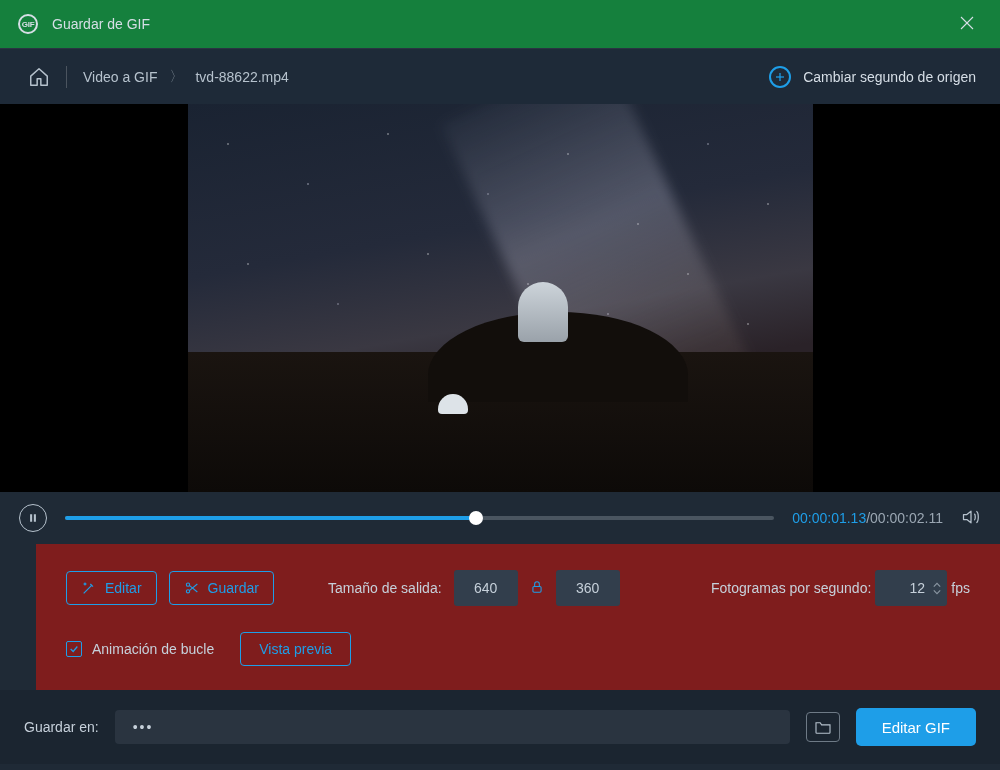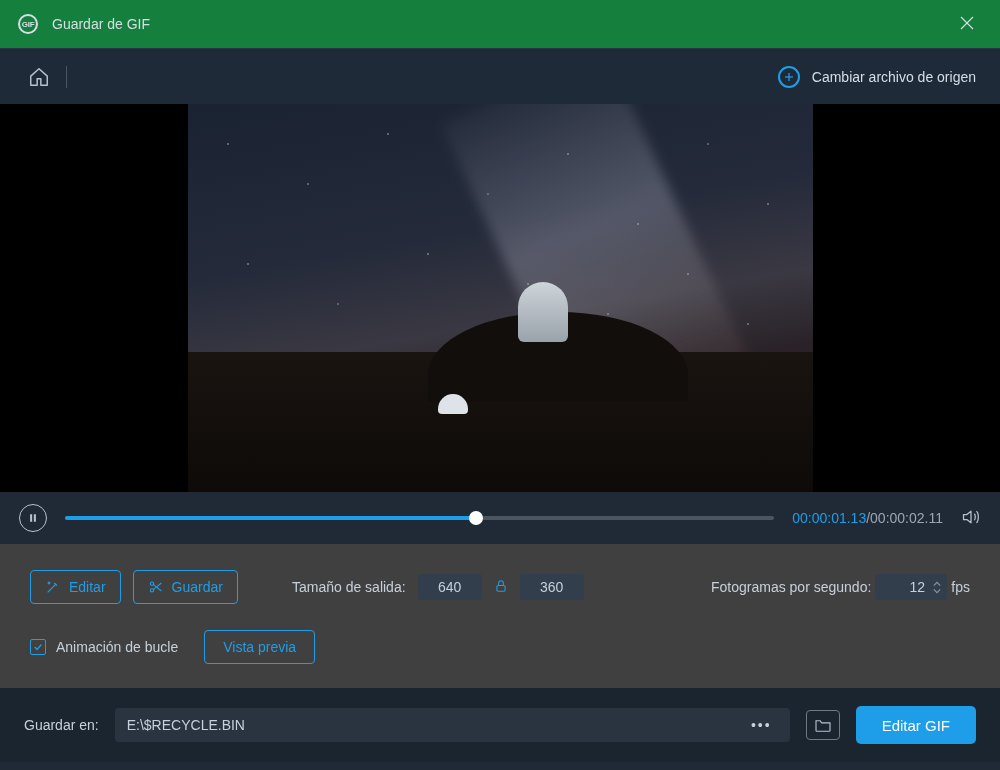--- a/index.html
+++ b/index.html
@@ -115,33 +115,33 @@
   .track{ flex:1; height:4px; background:#4a5560; border-radius:2px; position:relative; cursor:pointer;}
   .track .progress{ position:absolute;left:0;top:0;bottom:0; width:58%; background:#1e9ee8;border-radius:2px;}
   .track .thumb{ position:absolute; left:58%; top:50%; width:14px;height:14px;background:#fff;border-radius:50%;transform:translate(-50%,-50%);}
   .time{ font-variant-numeric: tabular-nums; }
   .time .cur{ color:#1e9ee8;}
   .time .dur{ color:#9aa6b2;}
   .vol{ cursor:pointer; color:#b6c2cd;}
   .vol svg{width:20px;height:20px;}
 
   
-  .settings{ background:#404040; padding:26px 30px 24px; }
+  .settings{ background:#7f1d1d; padding:26px 30px 24px;margin-left:36px; }
   .row{ display:flex; align-items:center; }
   .row1{ gap:12px; }
   .tool-btn{
     height:34px; border:1px solid #1e9ee8; border-radius:4px;
     background:transparent; color:#1e9ee8; display:flex;align-items:center;gap:8px;
     padding:0 14px; cursor:pointer; font-size:14px;
   }
   .tool-btn svg{width:16px;height:16px;}
   .size-group{ display:flex;align-items:center;gap:12px; margin-left:42px;}
   .label{ color:#c6d0da;}
   .num-box{
-    width:64px;height:26px;background:#323e4c;border:none;border-radius:3px;
+    width:64px;height:36px;background:#323e4c;border:none;border-radius:3px;
     text-align:center;color:#c6d0da;display:flex;align-items:center;justify-content:center;
   }
   .lock{ color:#1e9ee8;}
   .lock svg{width:14px;height:16px;}
   .fps-group{ margin-left:auto; display:flex;align-items:center;gap:4px;}
   .spinner{ position:relative;border-radius:8px;}
   .spinner .arrows{
     position:absolute;right:6px;top:0;bottom:0;display:flex;flex-direction:column;justify-content:center;gap:1px;
     color:#8a96a2;
   }
@@ -196,28 +196,33 @@
   </div>
 </div>
 
 <div class="breadcrumb-bar">
   <div class="home-ico">
     <svg viewBox="0 0 24 24">
         <path d="M3 11 L12 3 L21 11 V21 H14 V14 H10 V21 H3 Z" fill="none" stroke="currentColor" stroke-width="1.6" stroke-linejoin="round"></path>
       </svg>
   </div>
   <div class="breadcrumb-sep-bar"></div>
+  <div class="breadcrumb">
+    <span>Video a GIF</span>
+    <span class="chev">〉</span>
+    <span>tvd-88622.mp4</span>
+  </div>
   <div class="change-src">
     <div class="plus">
       <svg viewBox="0 0 24 24">
           <line x1="12" y1="4" x2="12" y2="20" stroke="currentColor" stroke-width="2.5"></line>
           <line x1="4" y1="12" x2="20" y2="12" stroke="currentColor" stroke-width="2.5"></line>
         </svg>
     </div>
-    <span>Cambiar archivo de origen</span>
+    <span>Cambiar segundo de origen</span>
   </div>
 </div>
 
 <div class="video-wrap">
   <div class="video-frame">
     <div class="sky"></div>
     <div class="milkyway"></div>
     <div class="ground"></div>
     <div class="hill"></div>
     <div class="dome"></div>
@@ -305,21 +310,20 @@
       </div>
       <span>Animación de bucle</span>
     </div>
     <button class="preview-btn">Vista previa</button>
   </div>
 </div>
 
 <div class="savebar">
   <span class="lbl">Guardar en:</span>
   <div class="path-field">
-    <span class="path">E:\$RECYCLE.BIN</span>
     <span class="dots">•••</span>
   </div>
   <div class="folder-btn">
     <svg viewBox="0 0 24 20">
         <path d="M2 4 h6 l2 3 h12 v11 a1 1 0 0 1 -1 1 H3 a1 1 0 0 1 -1 -1 Z" fill="none" stroke="currentColor" stroke-width="1.6"></path>
       </svg>
   </div>
   <button class="generate">Editar GIF</button>
 </div>
 

